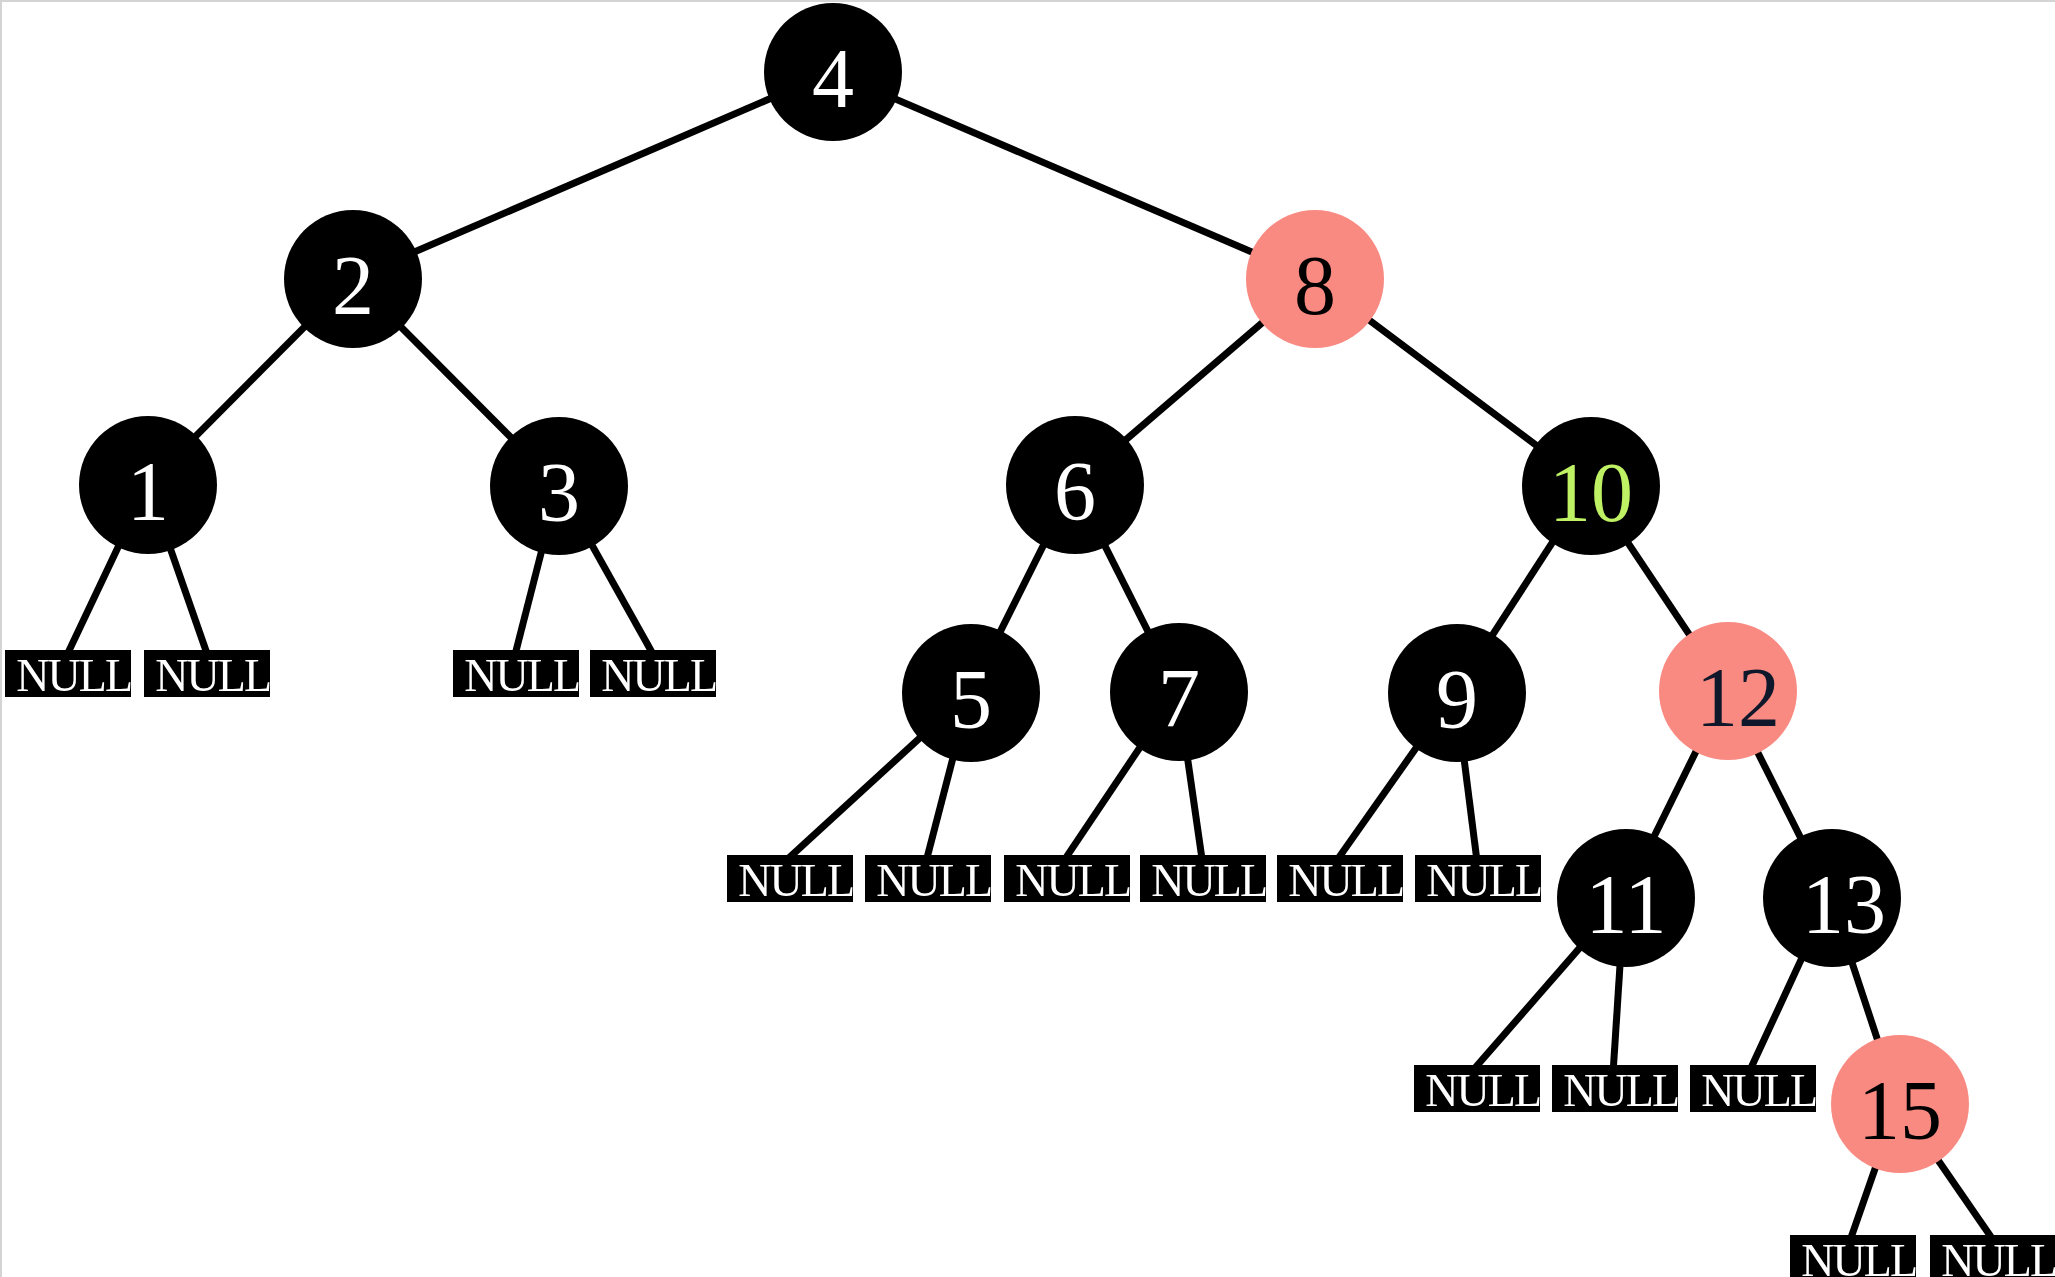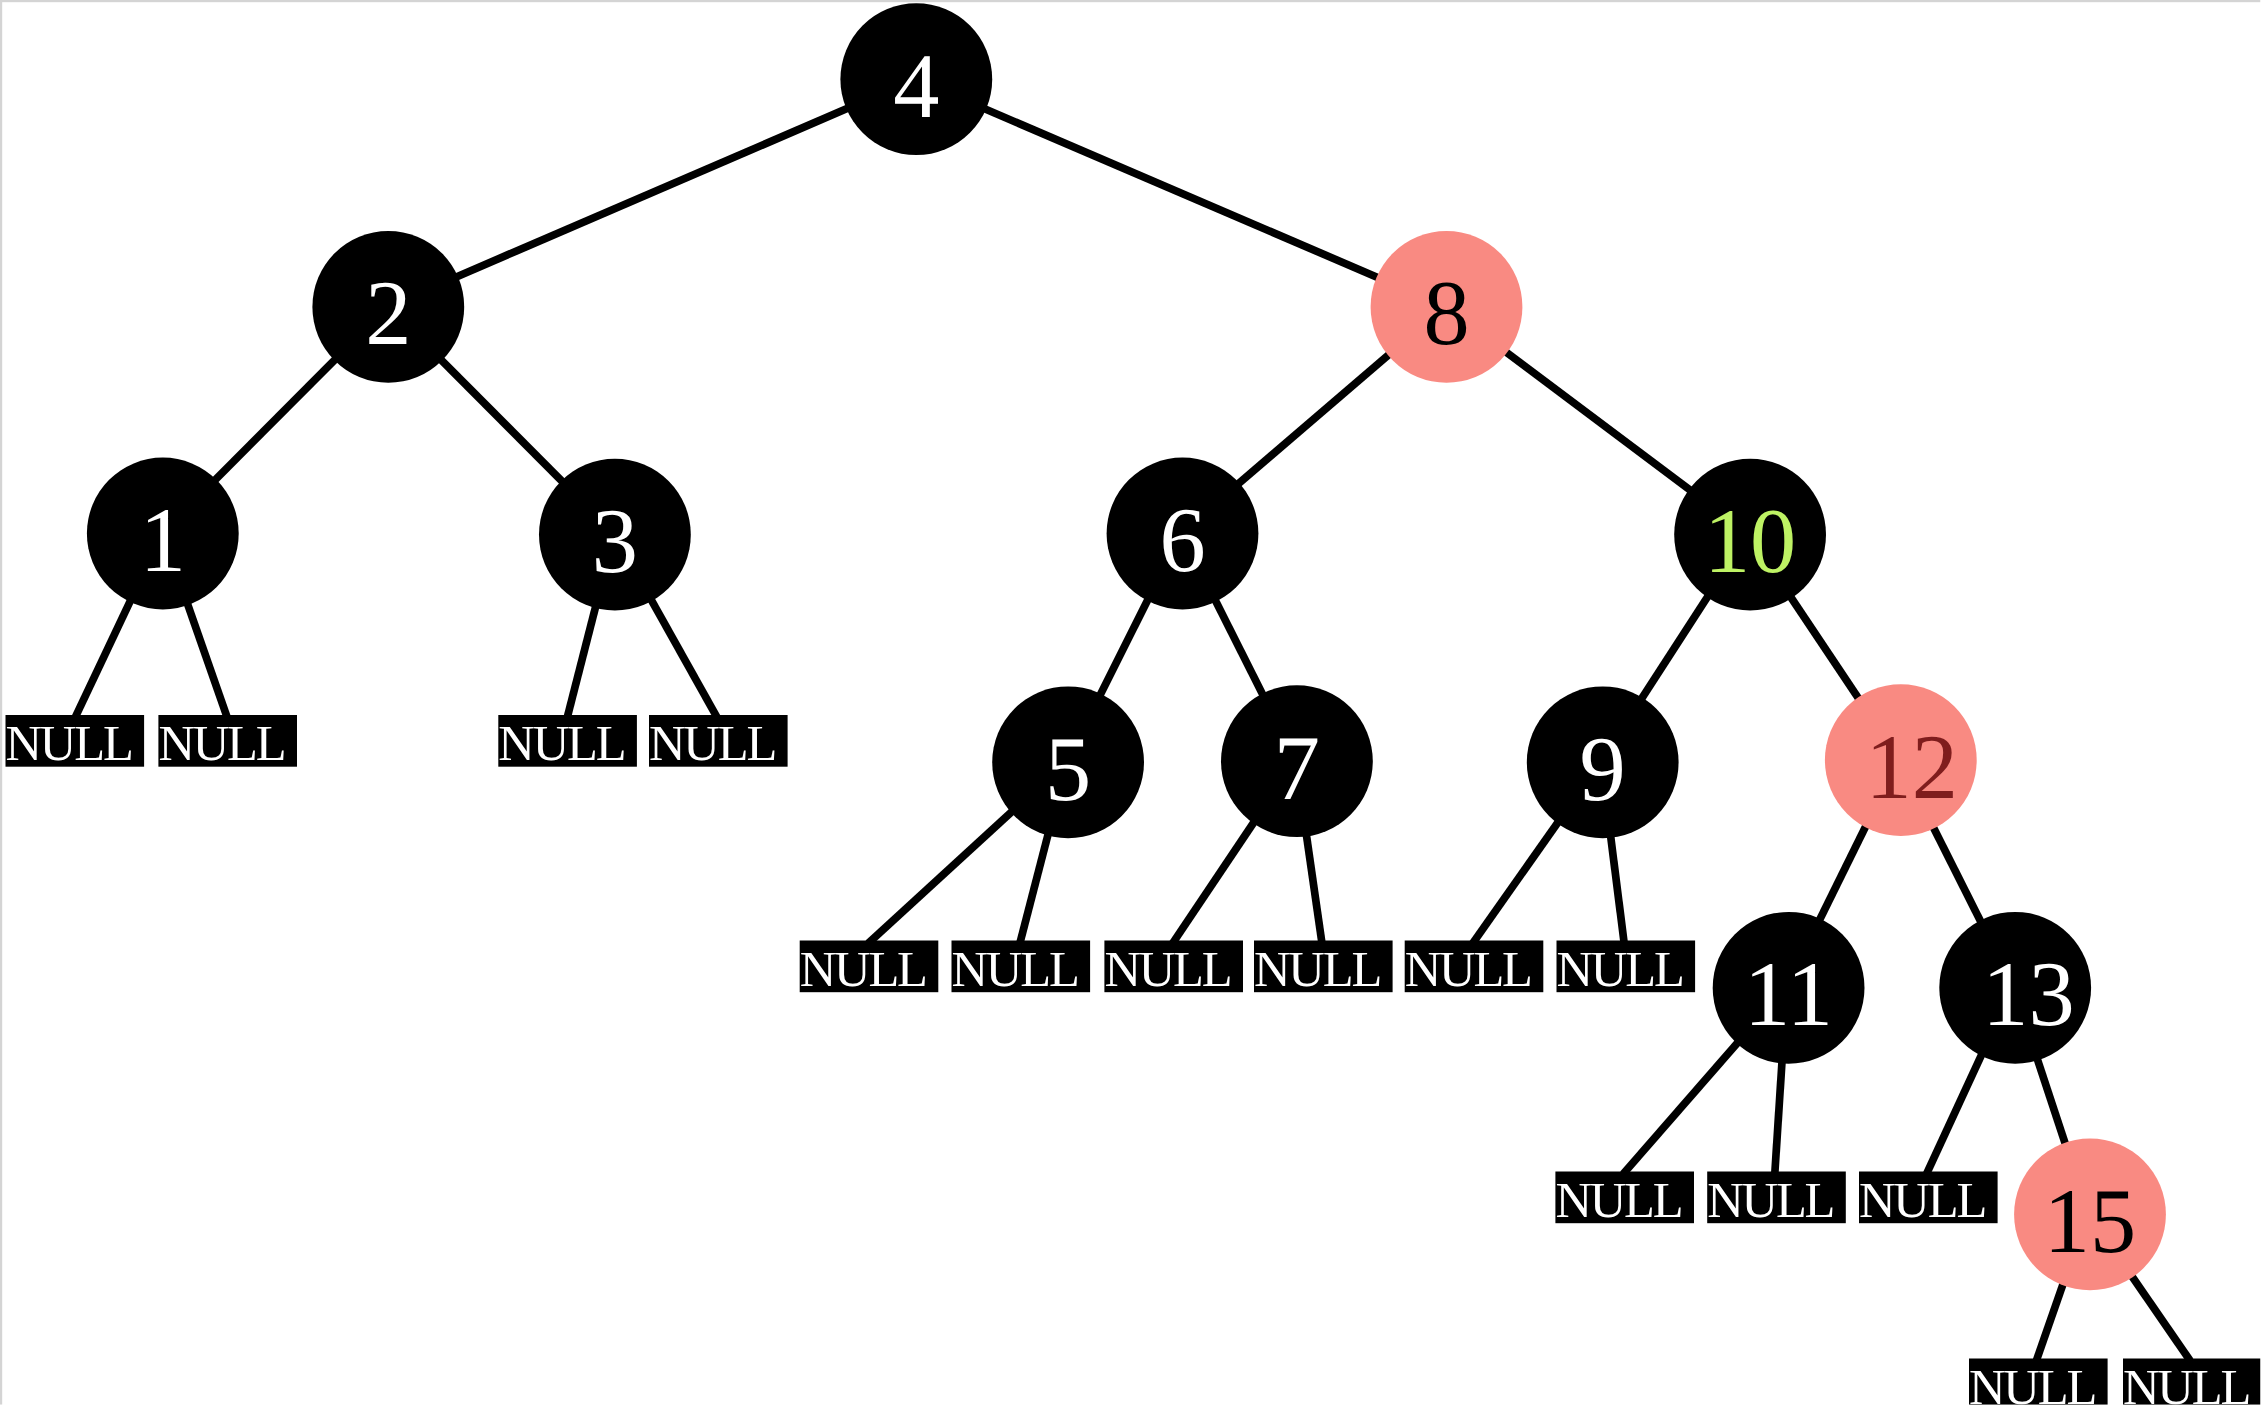--- a/index.html
+++ b/index.html
@@ -32,21 +32,21 @@
   .node-label {
     font-size: 84px;
     line-height: 1;
     transform: translateY(7px);
     font-family: "Liberation Serif", serif;
   }
   .nullbox {
     position: absolute;
     display: flex;
     align-items: center;
-    justify-content: flex-start;
+    justify-content: flex-end;
     z-index: 2;
   }
   .null-label {
     font-size: 46px;
     line-height: 1;
     letter-spacing: -2px;
     transform: translateY(2px);
     font-family: "Liberation Serif", serif;
     white-space: nowrap;
   }
@@ -109,21 +109,21 @@
     <div class="node" style="left: 900px; top: 622px; width: 138px; height: 138px; background: rgb(0, 0, 0);">
     <span class="node-label" style="color: rgb(255, 255, 255);">5</span>
   </div>
     <div class="node" style="left: 1108px; top: 621px; width: 138px; height: 138px; background: rgb(0, 0, 0);">
     <span class="node-label" style="color: rgb(255, 255, 255);">7</span>
   </div>
     <div class="node" style="left: 1386px; top: 622px; width: 138px; height: 138px; background: rgb(0, 0, 0);">
     <span class="node-label" style="color: rgb(255, 255, 255);">9</span>
   </div>
     <div class="node" style="left: 1657px; top: 620px; width: 138px; height: 138px; background: rgb(249, 138, 130);">
-    <span class="node-label" style="color: #7f1d1d; margin-left: 20px;">12</span>
+    <span class="node-label" style="color: #0f172a; margin-left: 20px;">12</span>
   </div>
     <div class="node" style="left: 1555px; top: 827px; width: 138px; height: 138px; background: rgb(0, 0, 0);">
     <span class="node-label" style="color: rgb(255, 255, 255);">11</span>
   </div>
     <div class="node" style="left: 1761px; top: 827px; width: 138px; height: 138px; background: rgb(0, 0, 0);">
     <span class="node-label" style="color: rgb(255, 255, 255); margin-left: 24px;">13</span>
   </div>
     <div class="node" style="left: 1829px; top: 1033px; width: 138px; height: 138px; background: rgb(249, 138, 130);">
     <span class="node-label" style="color: rgb(0, 0, 0);">15</span>
   </div>

